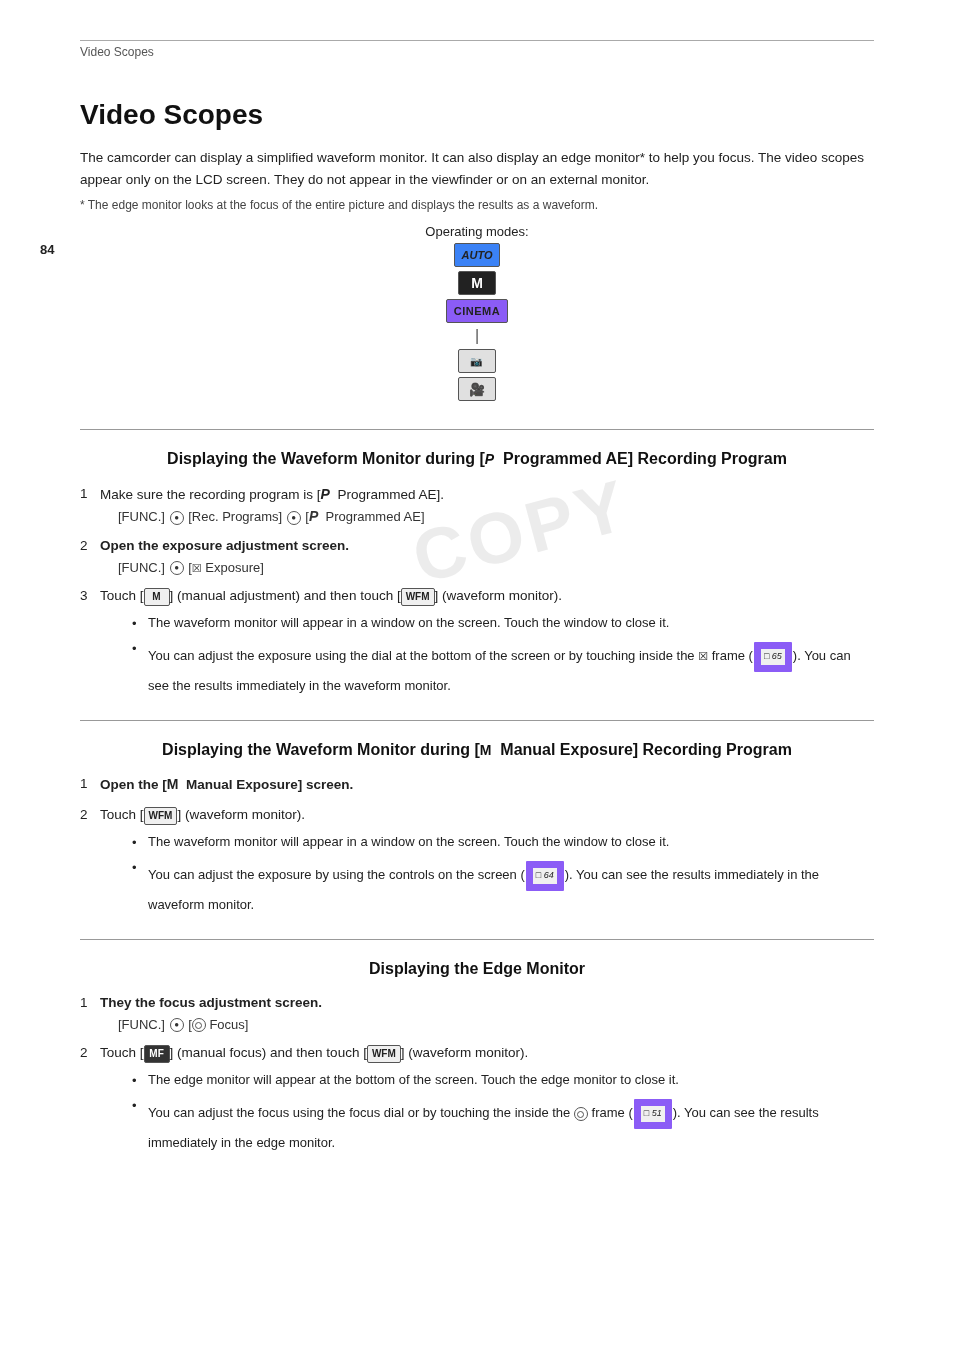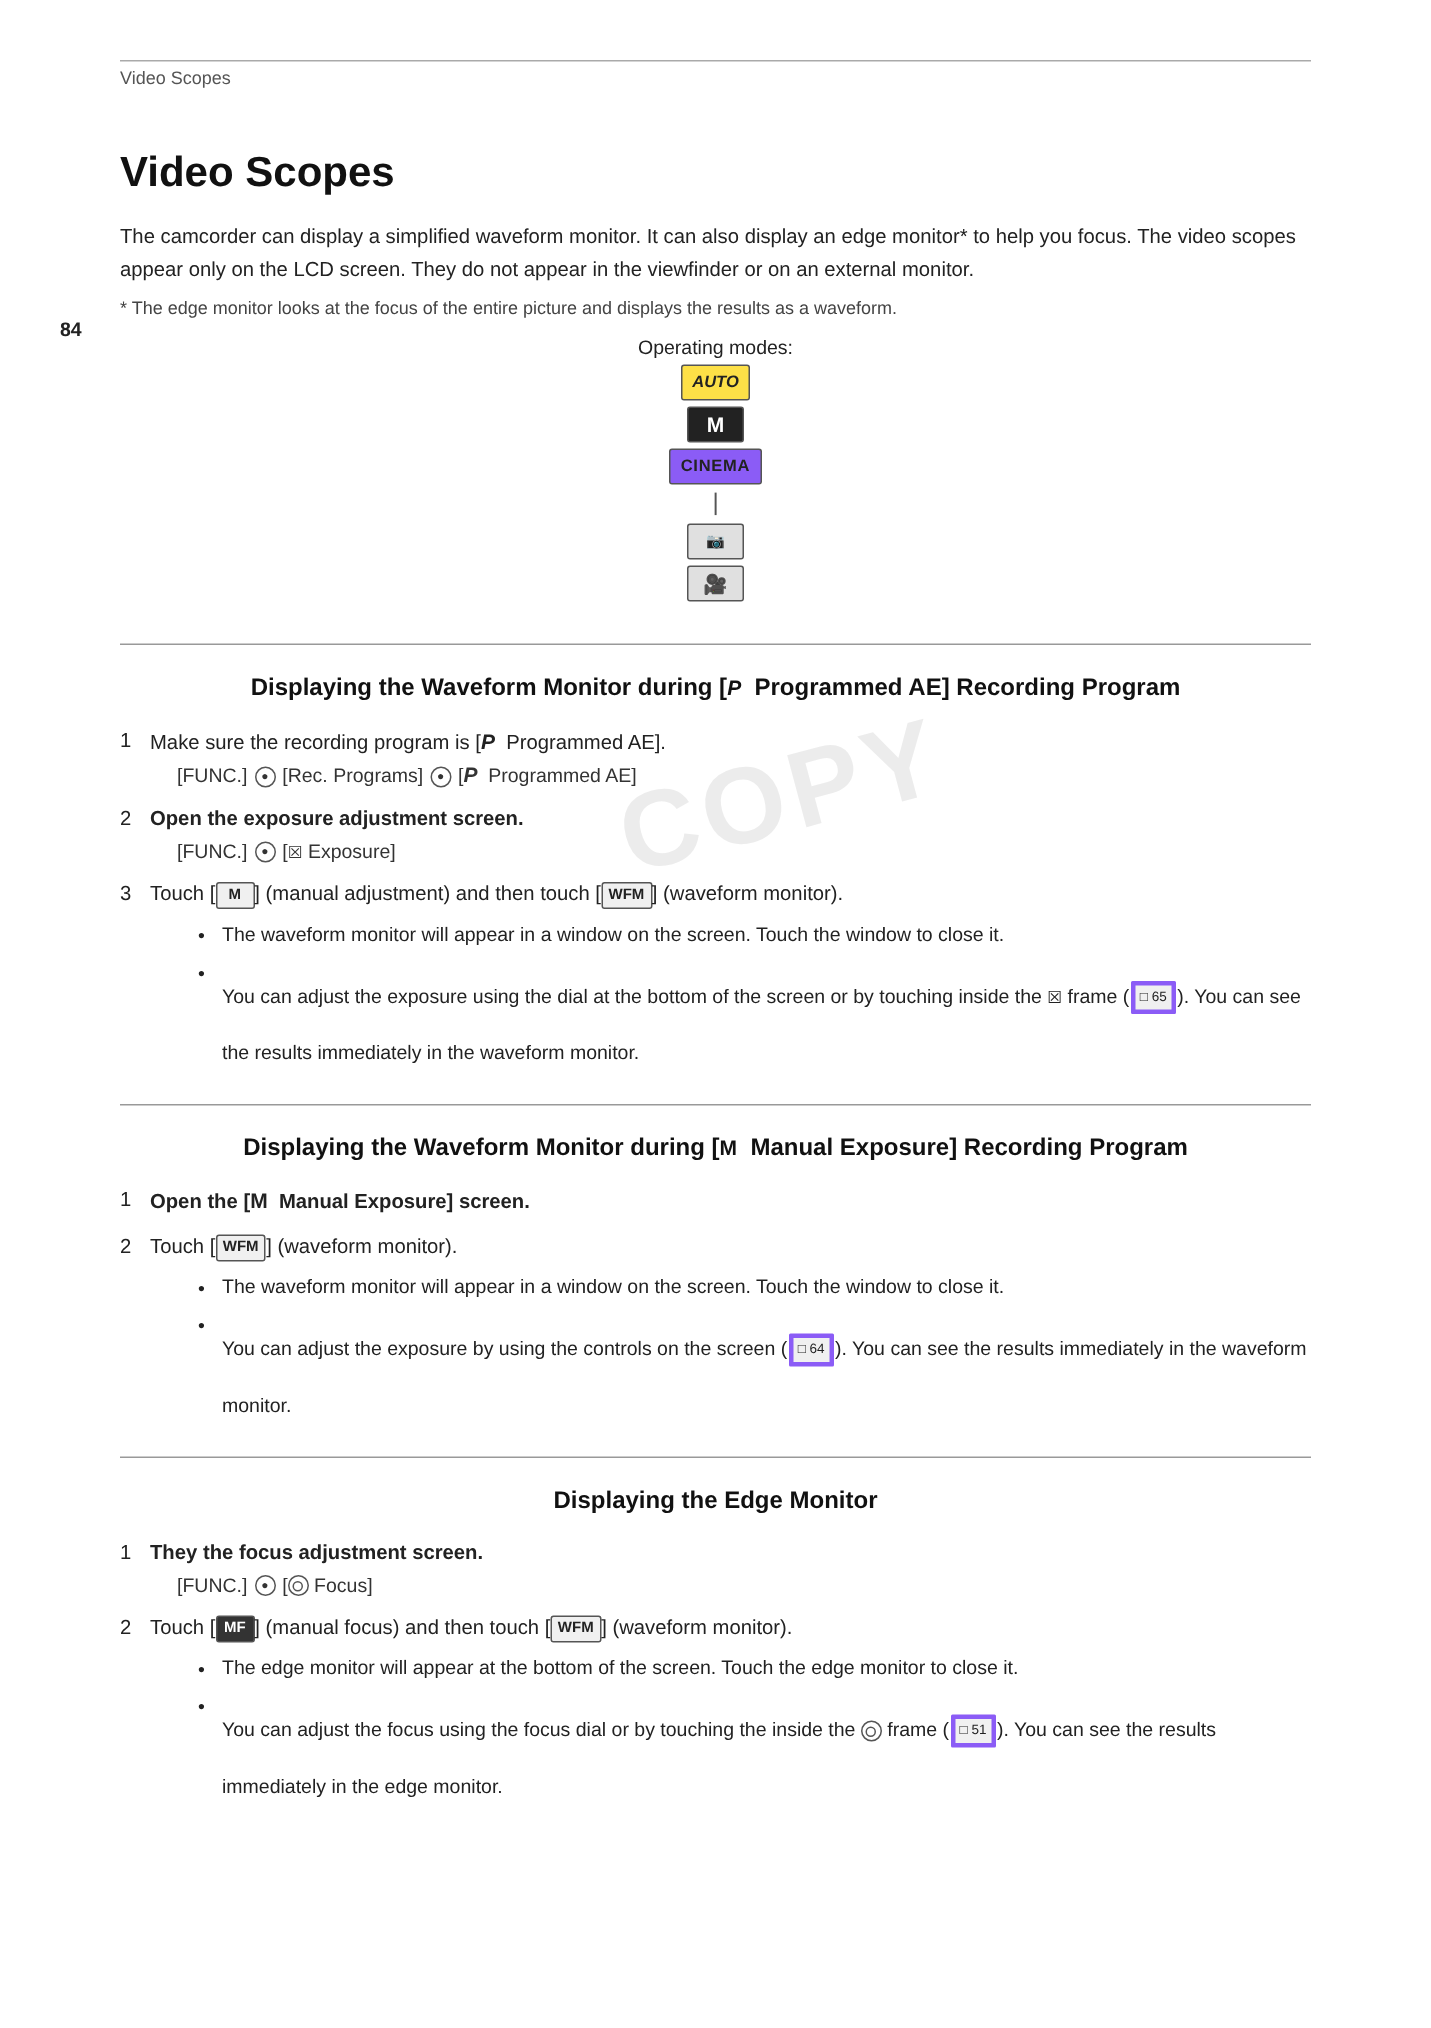--- a/index.html
+++ b/index.html
@@ -22,21 +22,21 @@
       margin-bottom: 4px;
     }
     .header-label {
       font-size: 12px;
       color: #555;
       margin-bottom: 40px;
     }
     .page-number {
       position: absolute;
       left: 40px;
-      top: 212px;
+      top: 242px;
       font-size: 13px;
       color: #222;
       font-weight: bold;
     }
     h1.main-title {
       font-size: 28px;
       font-weight: bold;
       margin-bottom: 16px;
       color: #111;
     }
@@ -68,21 +68,21 @@
       padding: 2px 7px;
       font-size: 12px;
       font-weight: bold;
       color: #222;
       background: #f0f0f0;
       border-radius: 2px;
       min-width: 38px;
       height: 24px;
     }
     .mode-badge.auto {
-      background: #fde047;
+      background: #3b82f6;
       font-style: italic;
       font-size: 11px;
     }
     .mode-badge.m-badge {
       background: #222;
       color: #fff;
       font-size: 14px;
       font-weight: bold;
     }
     .mode-badge.cinema {
@@ -196,27 +196,28 @@
       font-size: 14px;
     }
     .m-icon {
       font-weight: bold;
       font-size: 14px;
     }
     .book-ref {
       display: inline-flex;
       align-items: center;
       justify-content: center;
-      border: 3px solid #8b5cf6;
+      border: 7px solid #8b5cf6;
       padding: 1px 3px;
       font-size: 9px;
       vertical-align: middle;
-      margin: 16px 1px;
+      margin: 4px 1px;
       border-radius: 1px;
       background: #f0f0f0;
+      font-style: italic;
     }
     .watermark {
       position: absolute;
       top: 490px;
       left: 50%;
       transform: translateX(-30%) rotate(-15deg);
       font-size: 72px;
       font-weight: bold;
       color: rgba(180,180,180,0.25);
       pointer-events: none;

